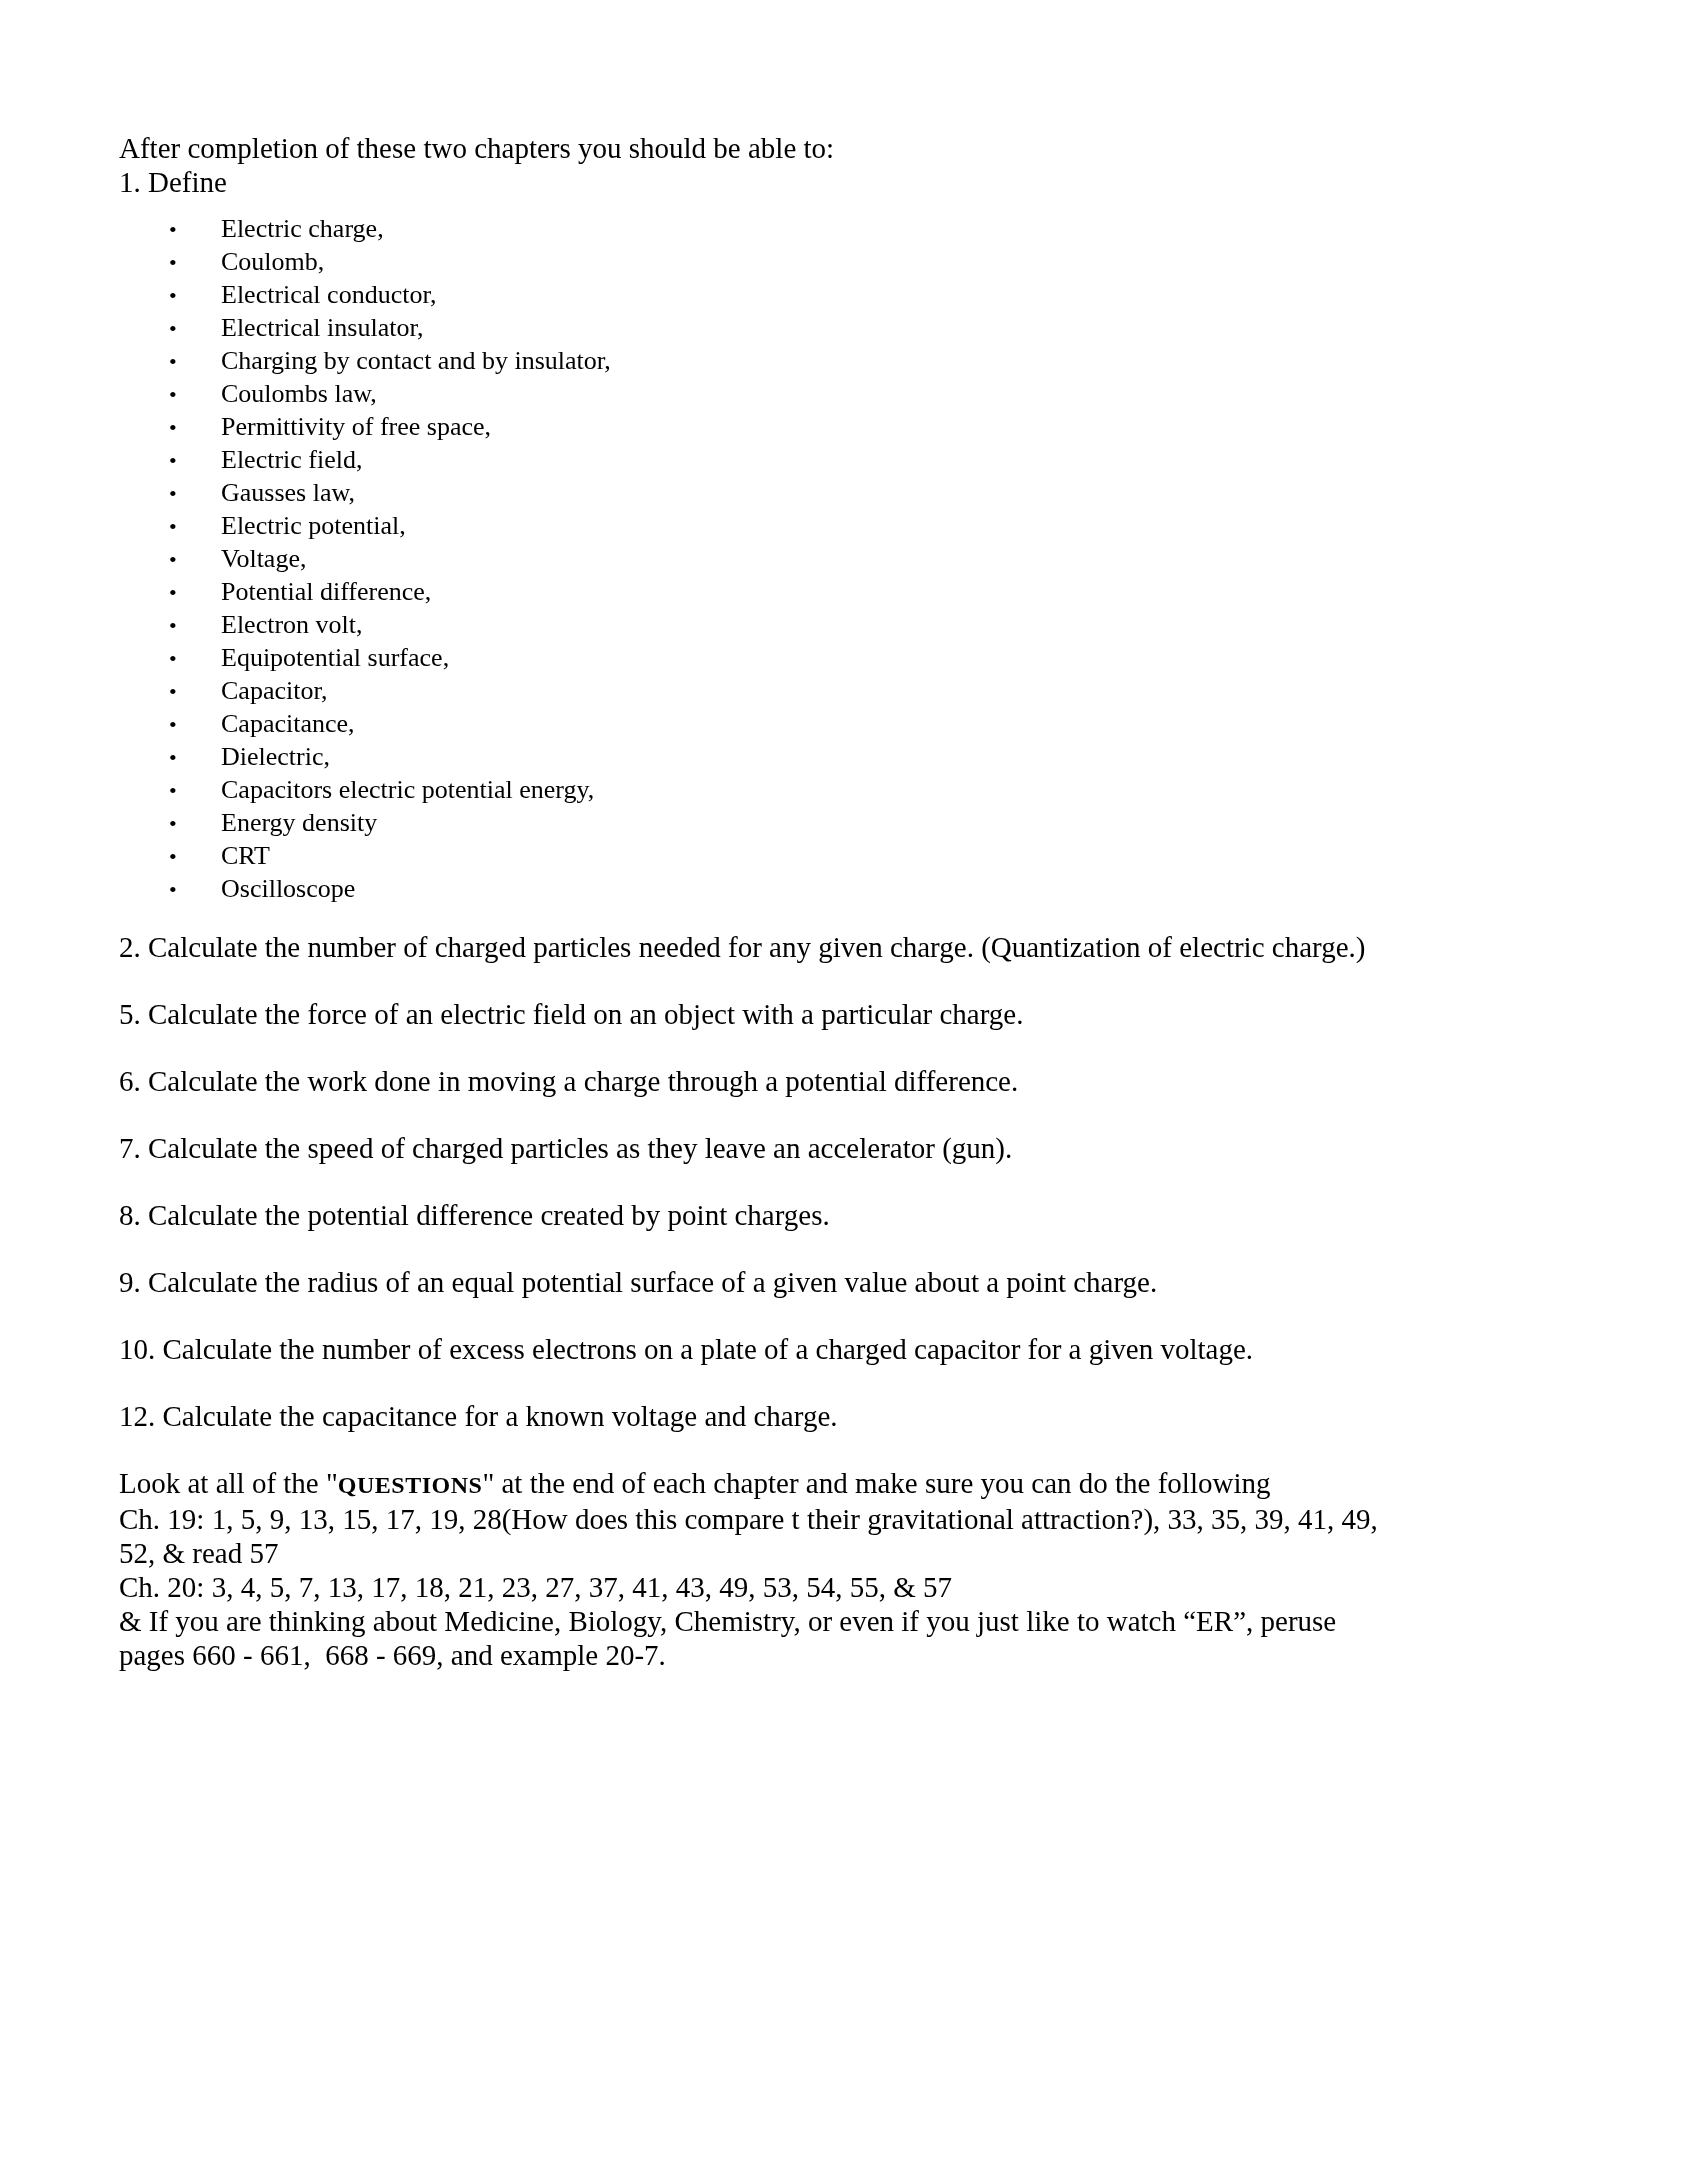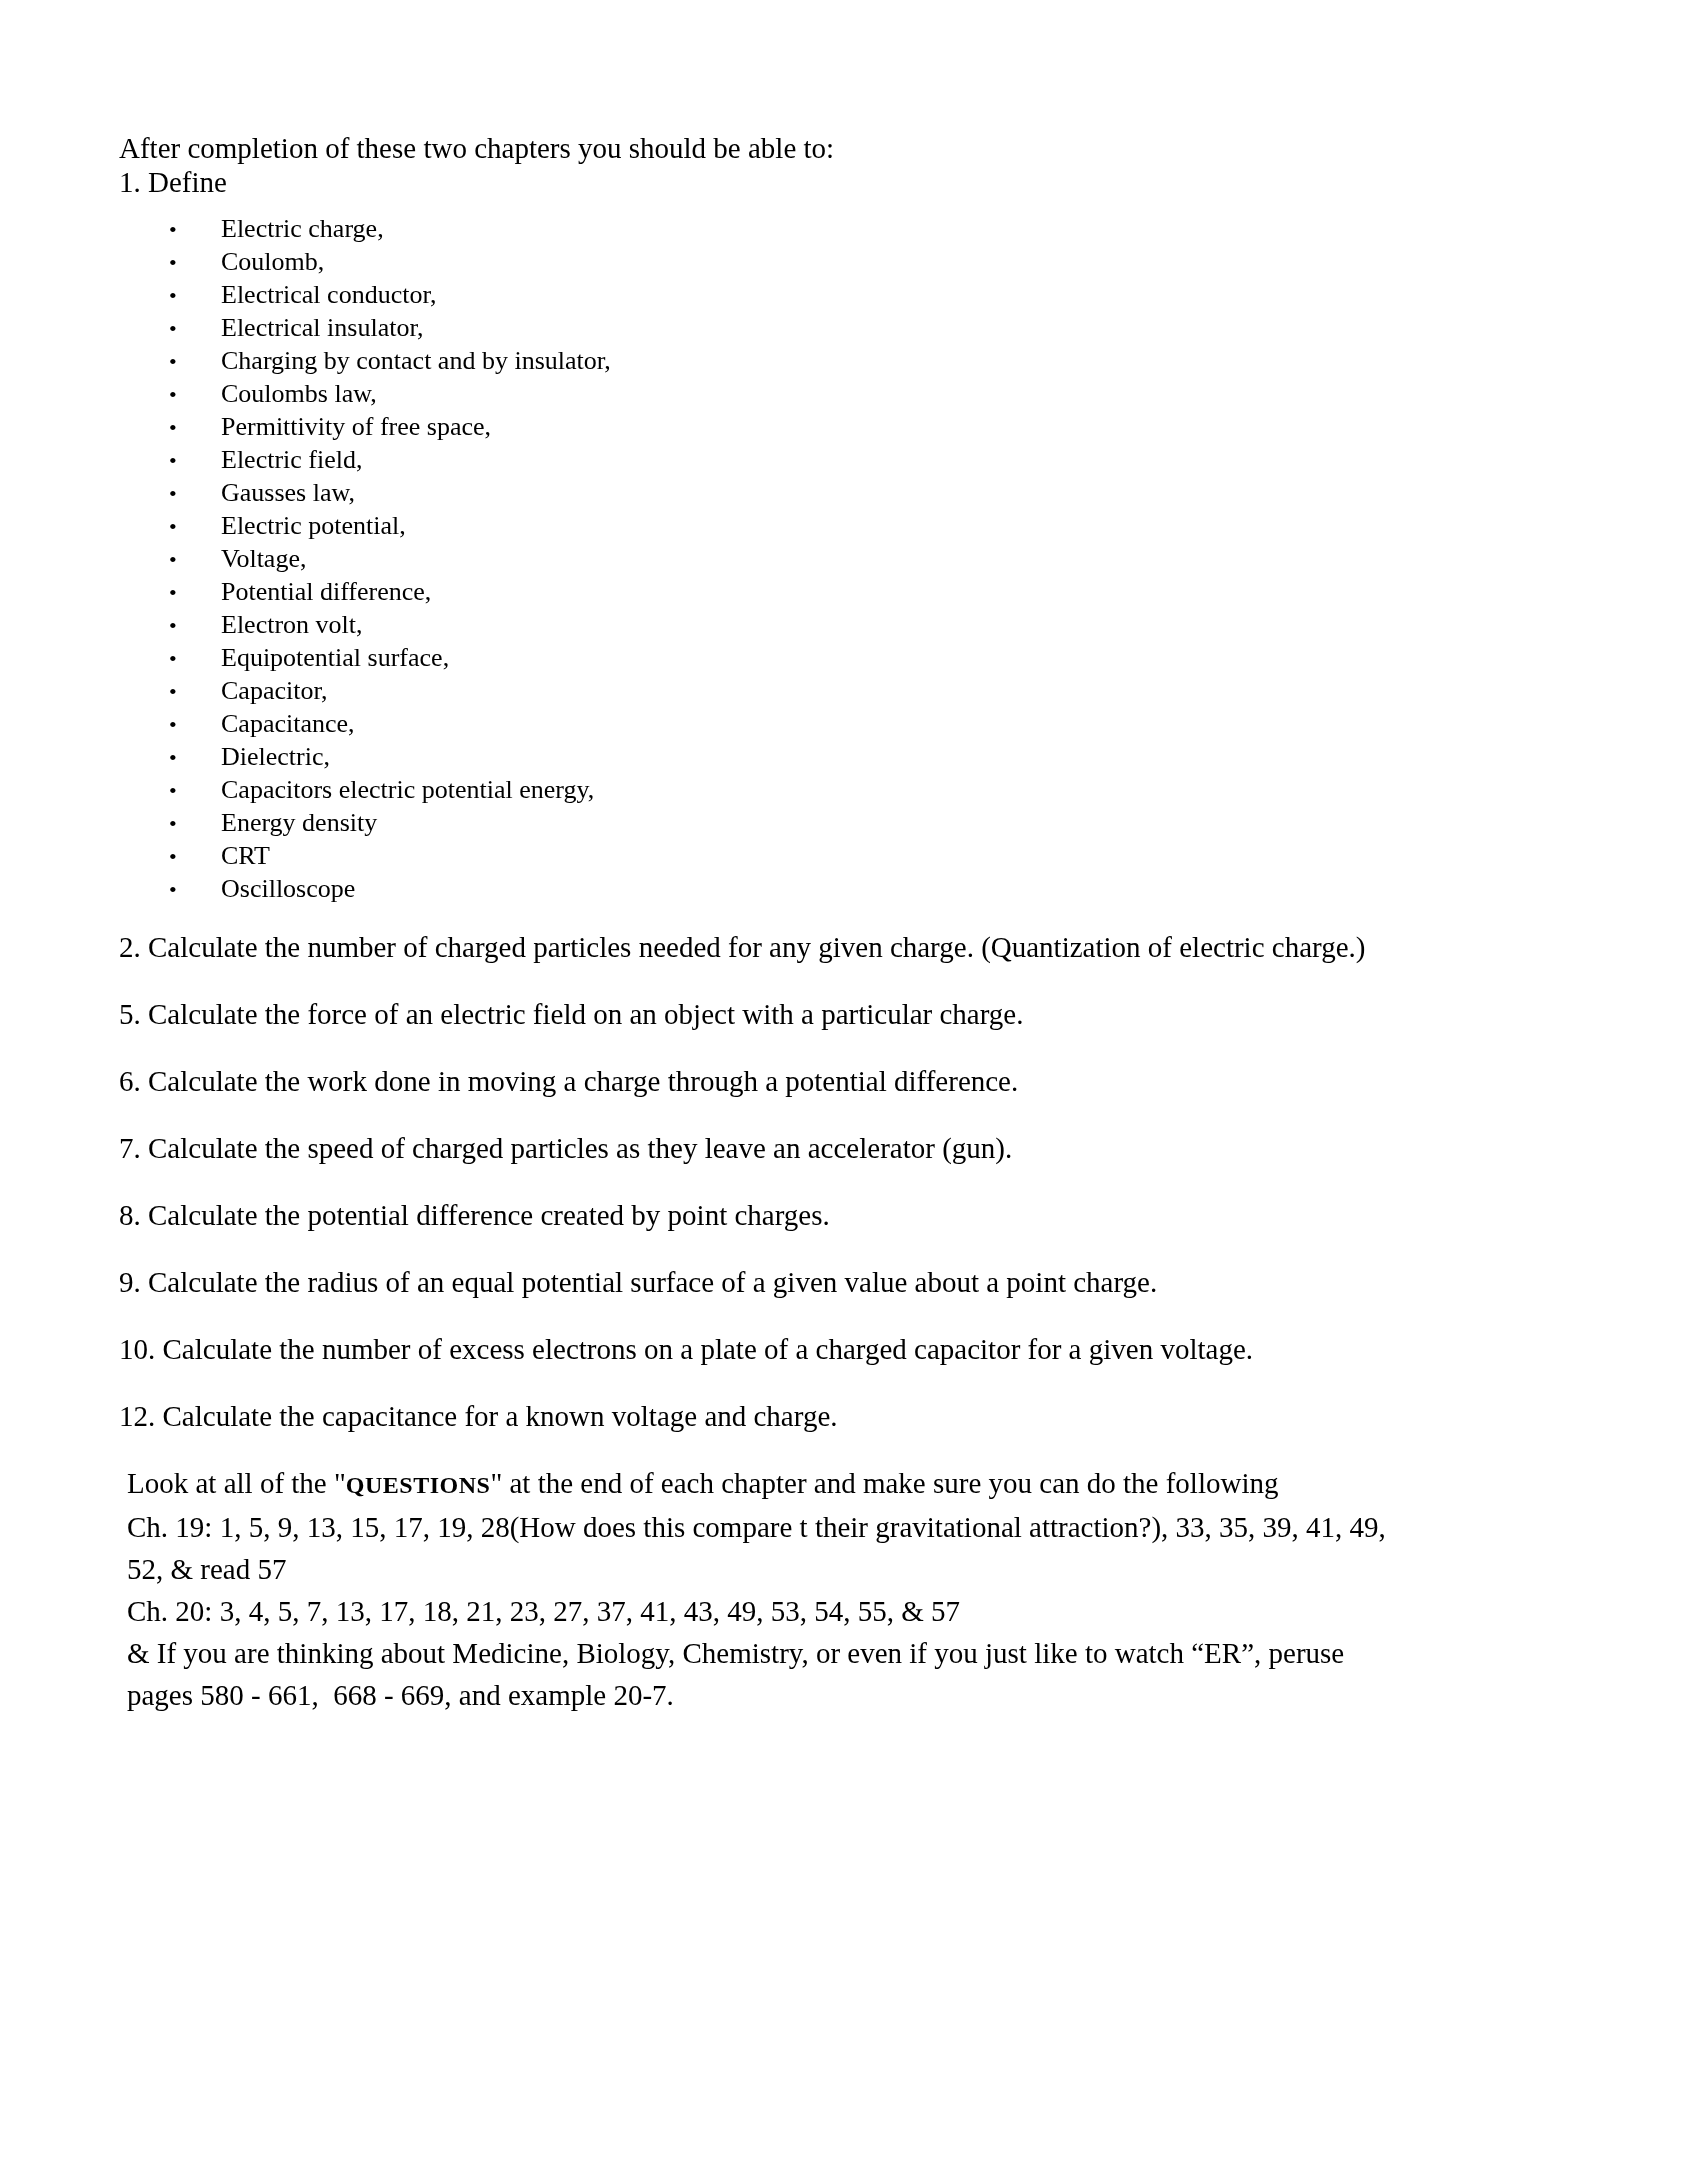--- a/index.html
+++ b/index.html
@@ -49,21 +49,21 @@
   .objectives { margin-top: 24px; }
   .objective {
     font-size: 29px;
     line-height: 34px;
     margin: 0 0 33px 0;
   }
   .closing { margin-top: 0; }
   .footer-line {
     font-size: 29px;
     line-height: 34px;
-    margin: 8px;
+    margin: 0;
     white-space: pre-wrap;
   }
   .smallcaps {
     font-weight: bold;
     font-size: 24px;
     letter-spacing: 0.5px;
   }
 </style>
 </head>
 <body>
@@ -172,17 +172,17 @@
     <p class="objective">10. Calculate the number of excess electrons on a plate of a charged capacitor for a given voltage.</p>
     <p class="objective">12. Calculate the capacitance for a known voltage and charge.</p>
   </div>
 
   <div class="closing">
     <p class="footer-line"><span>Look at all of the "</span><span class="smallcaps">QUESTIONS</span><span>" at the end of each chapter and make sure you can do the following</span></p>
     <p class="footer-line">Ch. 19: 1, 5, 9, 13, 15, 17, 19, 28(How does this compare t their gravitational attraction?), 33, 35, 39, 41, 49,</p>
     <p class="footer-line">52, &amp; read 57</p>
     <p class="footer-line">Ch. 20: 3, 4, 5, 7, 13, 17, 18, 21, 23, 27, 37, 41, 43, 49, 53, 54, 55, &amp; 57</p>
     <p class="footer-line">&amp; If you are thinking about Medicine, Biology, Chemistry, or even if you just like to watch “ER”, peruse</p>
-    <p class="footer-line">pages 580 - 661,  668 - 669, and example 20-7.</p>
+    <p class="footer-line">pages 660 - 661,  668 - 669, and example 20-7.</p>
   </div>
 
 </div>
 
 
 </body></html>

